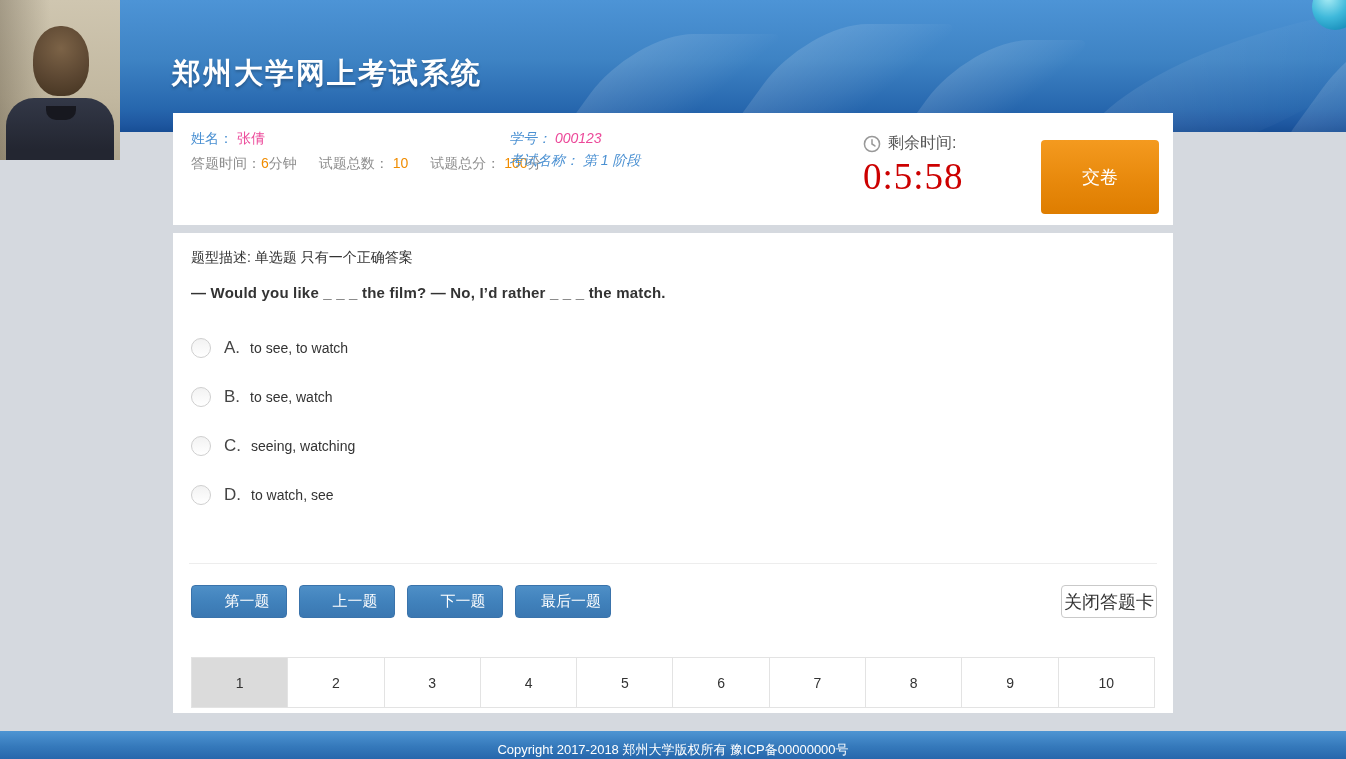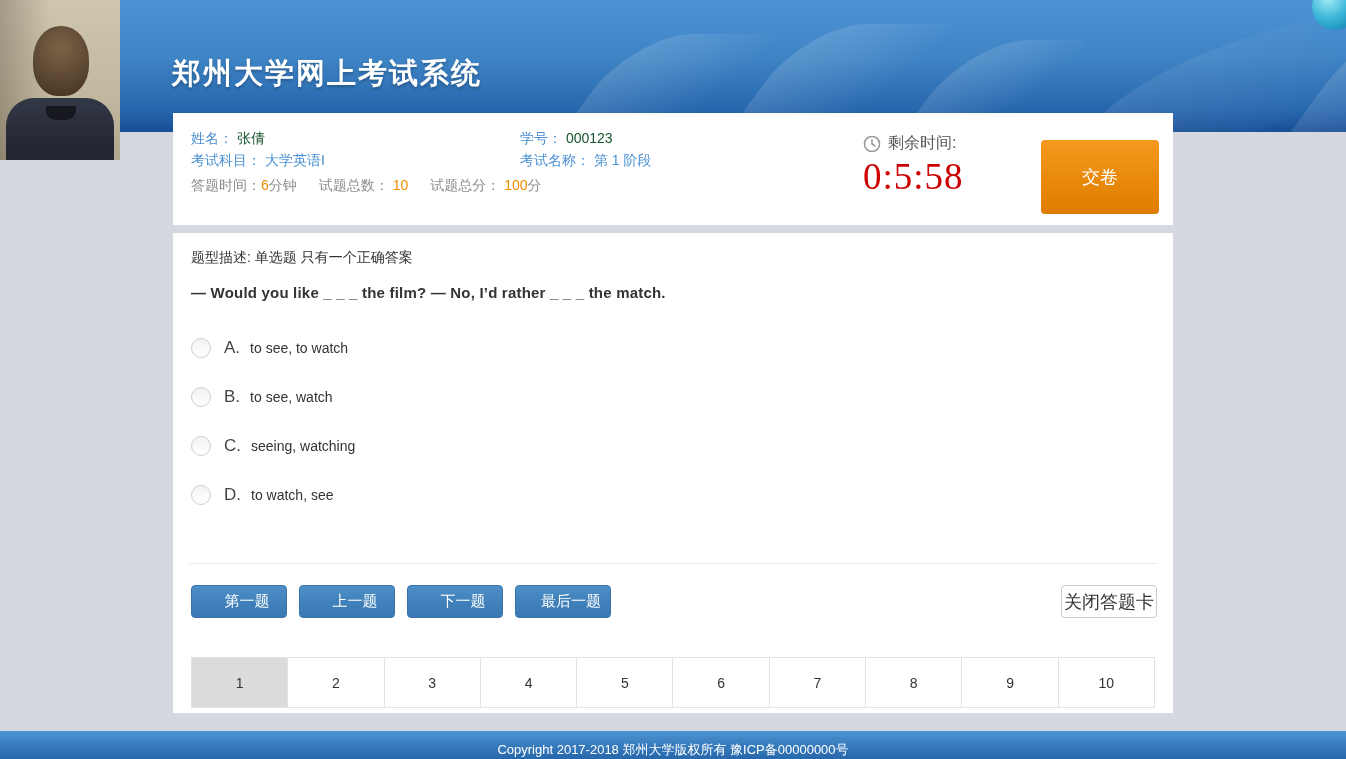--- a/index.html
+++ b/index.html
@@ -36,25 +36,25 @@
   .wc-torso { position:absolute; left:6px; bottom:-2px; width:108px; height:64px;
     border-radius:28px 28px 0 0; background:linear-gradient(180deg,#333847 0%, #232631 80%); }
   .wc-collar { position:absolute; left:46px; bottom:40px; width:30px; height:14px;
     border-radius:0 0 10px 10px; background:#17181f; }
 
   
   .main { position:absolute; left:173px; top:113px; width:1000px; }
   .info-panel { position:relative; width:1000px; height:112px; background:#FFFFFF; }
   .info-col { position:absolute; top:14px; font-size:14px; }
   .info-left { left:18px; }
-  .info-mid  { left:347px; }
+  .info-mid  { left:336px;font-style:italic; }
   .info-row { height:22px; line-height:22px; white-space:nowrap; }
   .info-row.meta { margin-top:3px; }
   .lbl-blue { color:#4A90D2; }
-  .val-dark { color:#14532d;margin-top:16px; }
+  .val-dark { color:#ec4899;margin-top:16px; }
   .val-blue { color:#4A90D2; }
   .lbl-gray { color:#8C8C8C; }
   .val-orange { color:#F08C00; }
   .meta-gap { display:inline-block; width:22px; }
 
   .timer-block { position:absolute; left:690px; top:20px; }
   .timer-label-row { display:flex; align-items:center; gap:7px; color:#555555; font-size:16px; }
   .timer-value { font-family:"Liberation Serif", serif; font-size:37px; line-height:46px; color:#CC0000; letter-spacing:1px;text-align:right; }
 
   .submit-btn { position:absolute; left:868px; top:27px; width:118px; height:74px;
@@ -117,24 +117,20 @@
     <div class="wc-collar"></div>
   </div>
 
   <div class="main">
 
     <section class="info-panel">
       <div class="info-col info-left">
         <div class="info-row">
           <span class="lbl-blue">姓名：</span>
           <span class="val-dark">张倩</span>
-        </div>
-        <div class="info-row">
-          <span class="lbl-blue">考试科目：</span>
-          <span class="val-blue">大学英语I</span>
         </div>
         <div class="info-row meta">
           <span class="lbl-gray">答题时间：</span><span class="val-orange">6</span><span class="lbl-gray">分钟</span><span class="meta-gap"></span><span class="lbl-gray">试题总数：</span> <span class="val-orange">10</span><span class="meta-gap"></span><span class="lbl-gray">试题总分：</span> <span class="val-orange">100</span><span class="lbl-gray">分</span>
         </div>
       </div>
 
       <div class="info-col info-mid">
         <div class="info-row">
           <span class="lbl-blue">学号：</span>
           <span class="val-dark">000123</span>

